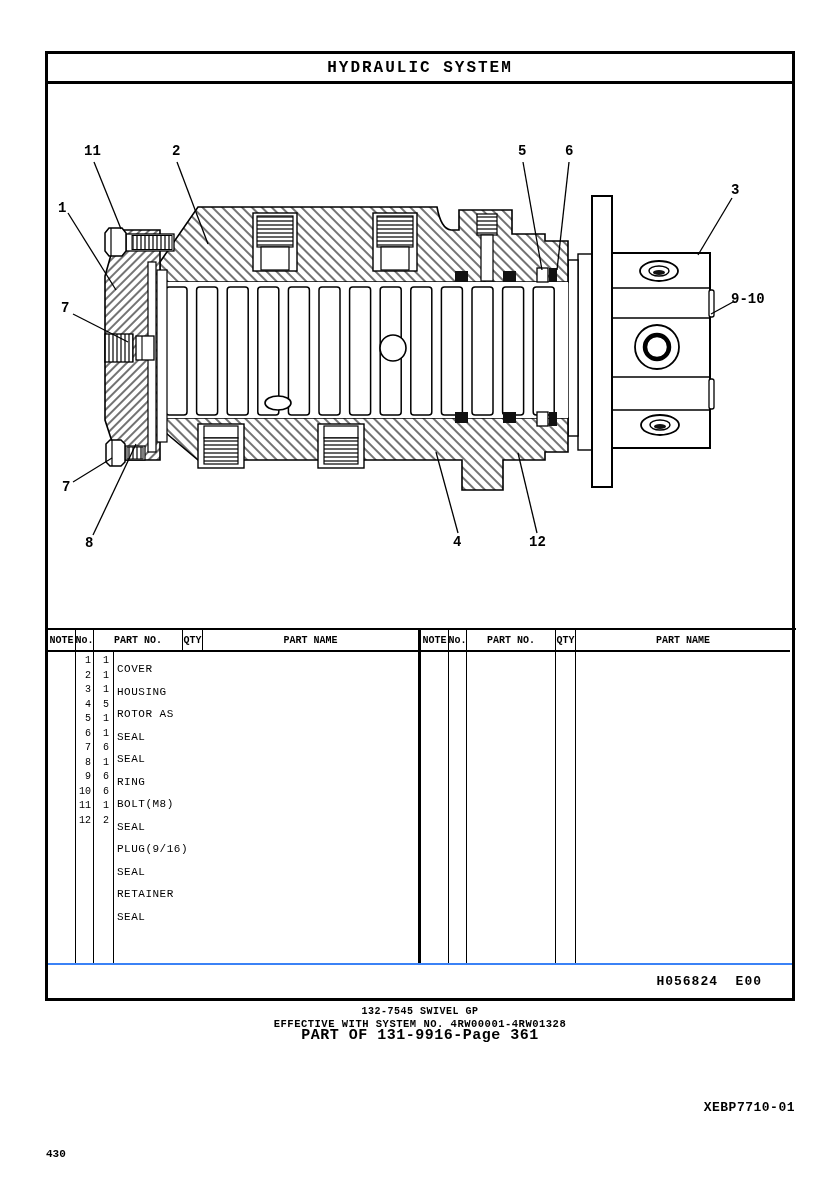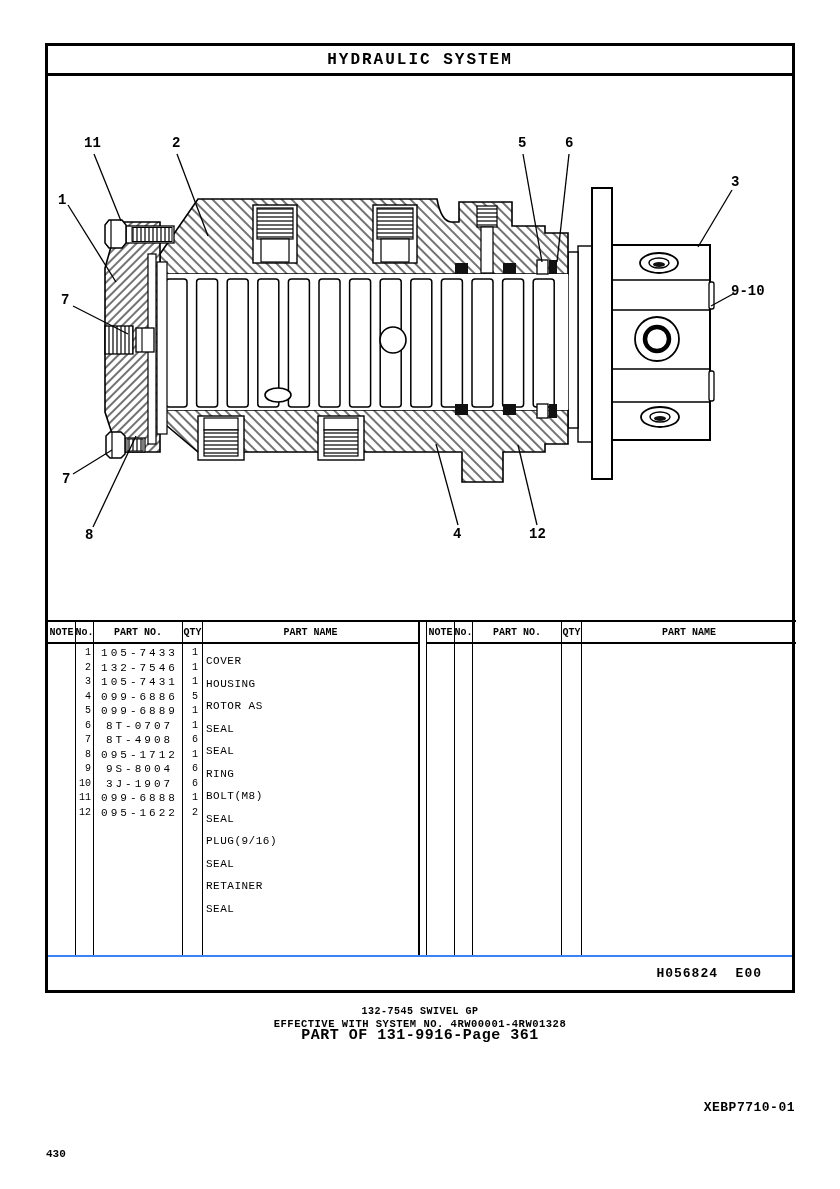--- a/index.html
+++ b/index.html
@@ -3,38 +3,38 @@
 <meta charset="utf-8">
 <style>
   html,body{margin:0;padding:0;}
   body{
     width:840px;height:1189px;position:relative;background:#fff;color:#000;
     font-family:"Liberation Mono","DejaVu Sans Mono",monospace;
     -webkit-font-smoothing:none;
   }
   *{box-sizing:border-box;}
   .sheet{
-    position:absolute;left:45px;top:43px;width:750px;height:950px;
+    position:absolute;left:45px;top:51px;width:750px;height:950px;
     border:3px solid #000;background:#fff;
   }
   .title-bar{
     height:30px;border-bottom:3px solid #000;display:flex;align-items:center;justify-content:center;
   }
   .title-bar span{
     font-weight:bold;font-size:16px;letter-spacing:2px;white-space:pre;
   }
   .diagram-area{position:relative;width:744px;height:544px;overflow:hidden;}
   .diagram-area svg{position:absolute;left:0;top:0;}
   .callout{
     position:absolute;font-weight:bold;font-size:14px;letter-spacing:0;
     white-space:nowrap;line-height:14px;
   }
   
   .parts-table{
-    position:relative;width:748px;height:335px;border-top:2px solid #000;display:flex;justify-content:space-between;
+    position:relative;width:748px;height:335px;border-top:2px solid #000;display:flex;
   }
   .tgroup{width:372px;height:100%;display:flex;flex-direction:column;}
   .tgroup.left{border-right:2px solid #000;}
   .tgroup.right{border-left:1px solid #000;width:370px;}
   .thead{display:flex;height:22px;border-bottom:2px solid #000;}
   .th{
     font-size:10px;font-weight:bold;display:flex;align-items:center;justify-content:center;
     border-right:1px solid #000;height:100%;letter-spacing:0px;white-space:pre;
   }
   .tbody{display:flex;flex:1;}
@@ -252,34 +252,20 @@
             <div class="cellline">4</div>
             <div class="cellline">5</div>
             <div class="cellline">6</div>
             <div class="cellline">7</div>
             <div class="cellline">8</div>
             <div class="cellline">9</div>
             <div class="cellline">10</div>
             <div class="cellline">11</div>
             <div class="cellline">12</div>
           </div>
-        <div class="col c-pn">
-            <div class="cellline">105-7433</div>
-            <div class="cellline">132-7546</div>
-            <div class="cellline">105-7431</div>
-            <div class="cellline">099-6886</div>
-            <div class="cellline">099-6889</div>
-            <div class="cellline">8T-0707</div>
-            <div class="cellline">8T-4908</div>
-            <div class="cellline">095-1712</div>
-            <div class="cellline">9S-8004</div>
-            <div class="cellline">3J-1907</div>
-            <div class="cellline">099-6888</div>
-            <div class="cellline">095-1622</div>
-          </div>
         <div class="col c-qty">
             <div class="cellline">1</div>
             <div class="cellline">1</div>
             <div class="cellline">1</div>
             <div class="cellline">5</div>
             <div class="cellline">1</div>
             <div class="cellline">1</div>
             <div class="cellline">6</div>
             <div class="cellline">1</div>
             <div class="cellline">6</div>

